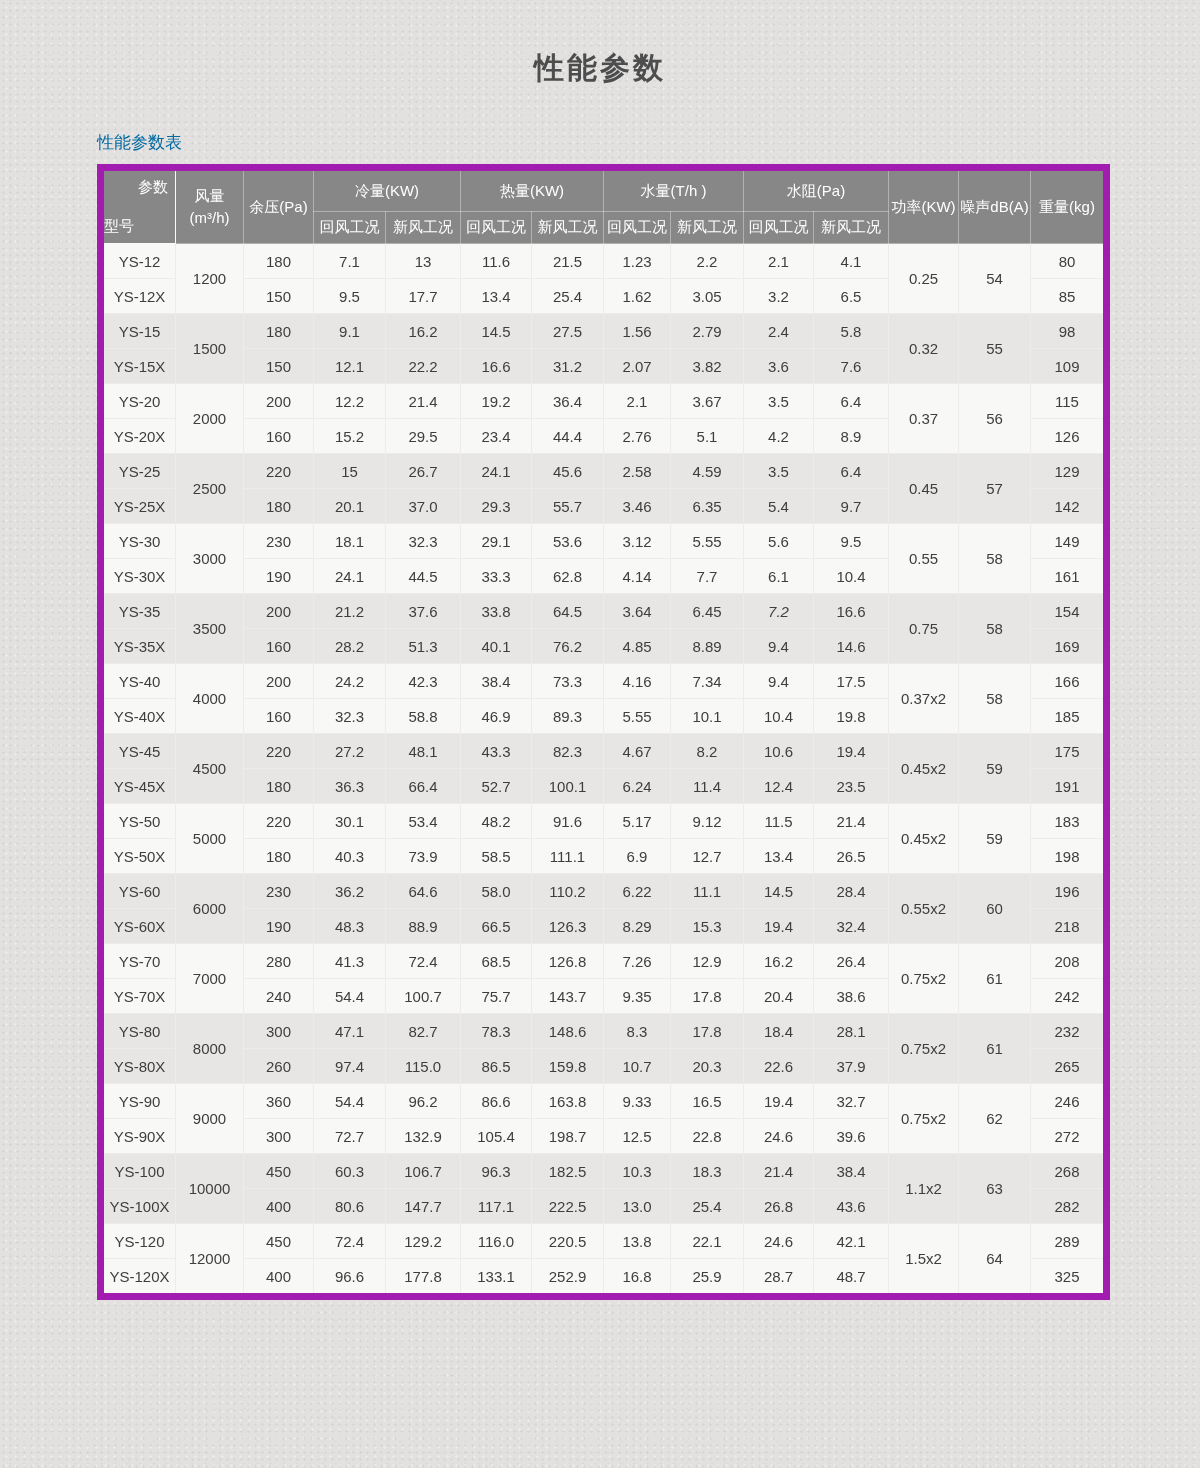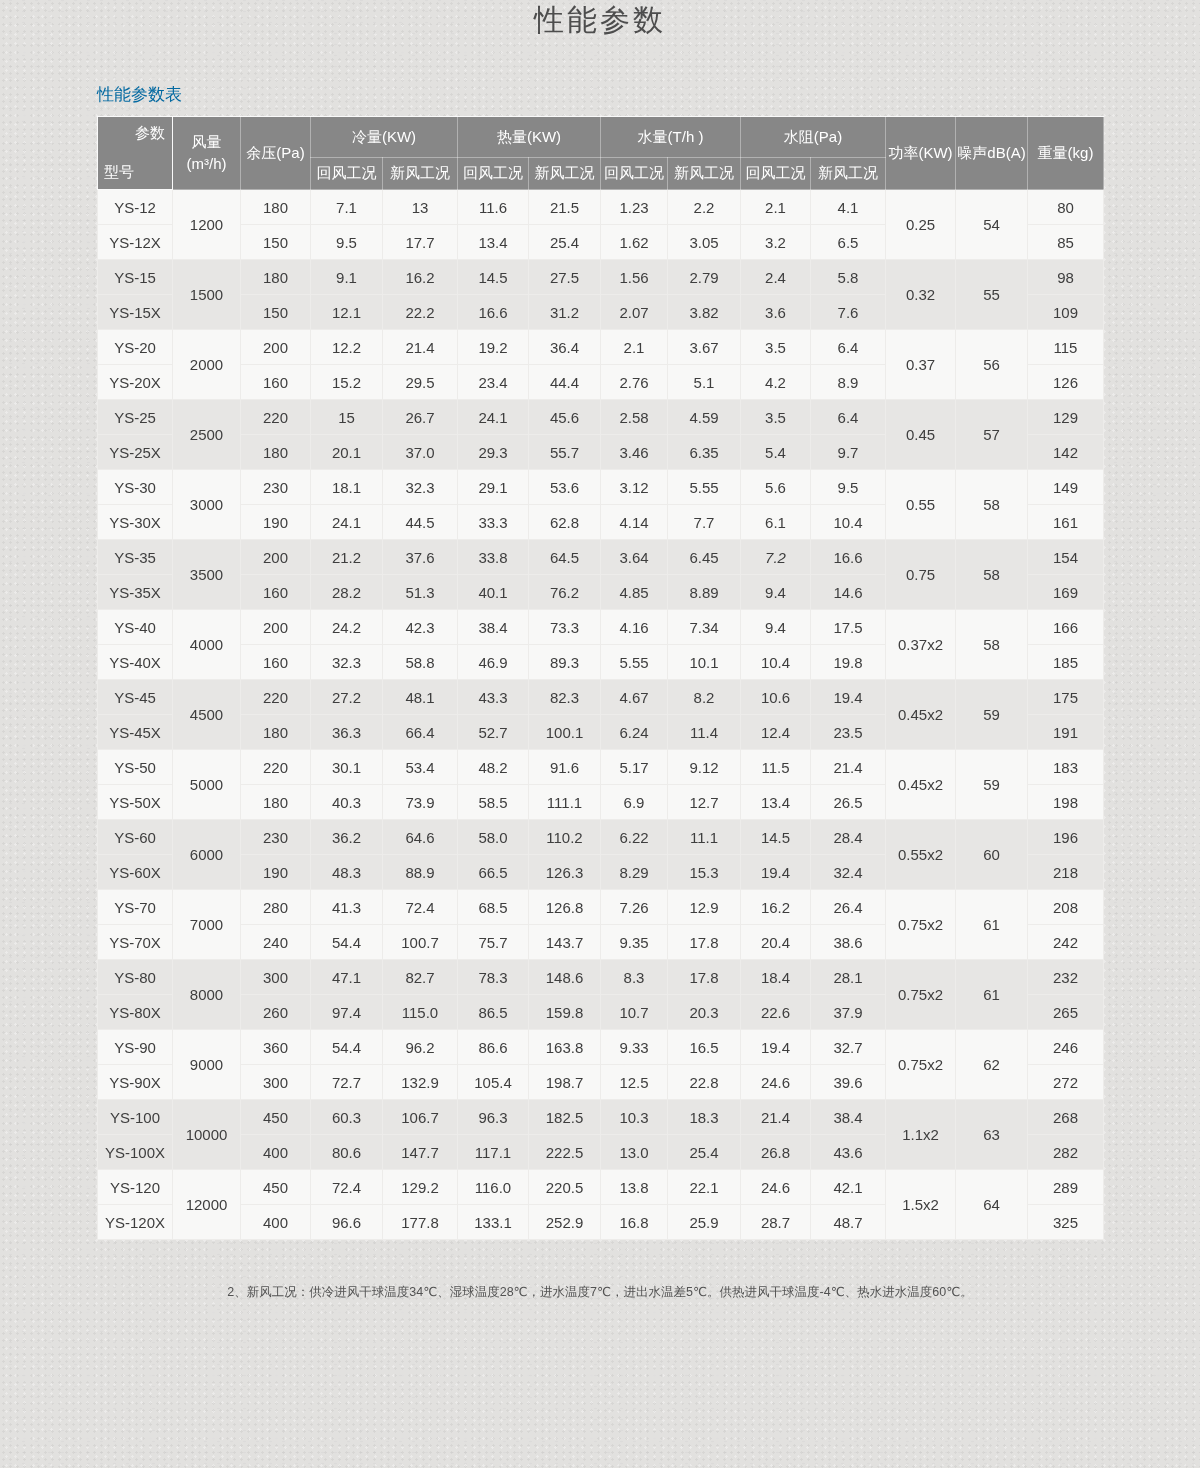--- a/index.html
+++ b/index.html
@@ -11,37 +11,38 @@
       radial-gradient(rgba(120,120,120,0.10) 1px, transparent 1.2px),
       radial-gradient(rgba(150,150,150,0.08) 1px, transparent 1.2px),
       radial-gradient(rgba(255,255,255,0.35) 1px, transparent 1.2px);
     background-size:7px 7px, 13px 11px, 9px 9px;
     background-position:0 0, 4px 6px, 2px 3px;
     color:#3f3f3f;
     overflow:hidden;
   }
   .page-title{
     margin:0;
+    padding-top:48px;
     text-align:center;
     font-size:30px;
-    font-weight:normal;
+    font-weight:bold;
     letter-spacing:3px;
     color:#4d4d4d;
   }
   .table-caption{
     margin:42px 0 10px 97px;
     font-size:17px;
     color:#0369a1;
   }
   .table-wrap{ margin:0 0 0 97px; width:1006px; }
   table.spec{
     width:1006px;
     border-collapse:collapse;
     table-layout:fixed;
-    border:1px solid #a21caf;
+    border:7px solid #a21caf;
     background:#f8f8f7;
   }
   
   table.spec thead th{
     background:#878787;
     color:#ffffff;
     font-weight:400;
     font-size:15px;
     border:1px solid rgba(255,255,255,0.35);
     padding:0;
@@ -52,21 +53,21 @@
   tr.hrow2 th{ height:31px; }
   th.corner{
     position:relative;
     background-image:linear-gradient(to bottom right,
       transparent calc(50% - 0.8px),
       rgba(255,255,255,0.55) calc(50% - 0.8px),
       rgba(255,255,255,0.55) calc(50% + 0.8px),
       transparent calc(50% + 0.8px));
   }
   th.corner .corner-top{ position:absolute; top:7px; right:7px; }
-  th.corner .corner-bottom{ position:absolute; bottom:7px; left:6px; }
+  th.corner .corner-bottom{ position:absolute; bottom:7px; left:0; }
   th .two-line{ line-height:1.45; display:block; }
   
   table.spec td{
     height:34px;
     padding:0;
     text-align:center;
     vertical-align:middle;
     font-size:15px;
     color:#3e3e3e;
     border:1px solid #edecea;
@@ -571,14 +572,13 @@
           <td>25.9</td>
           <td>28.7</td>
           <td>48.7</td>
           <td>325</td>
         </tr>
       </tbody>
   </table>
 </div>
 
 <div class="notes">
-  <div class="note-line">2、新风工况：供冷进风干球温度34℃、湿球温度28℃，进水温度7℃，进出水温差5℃。供热进风干球温度-4℃、热水进水温度60℃。</div>
 </div>
 
 </body></html>

